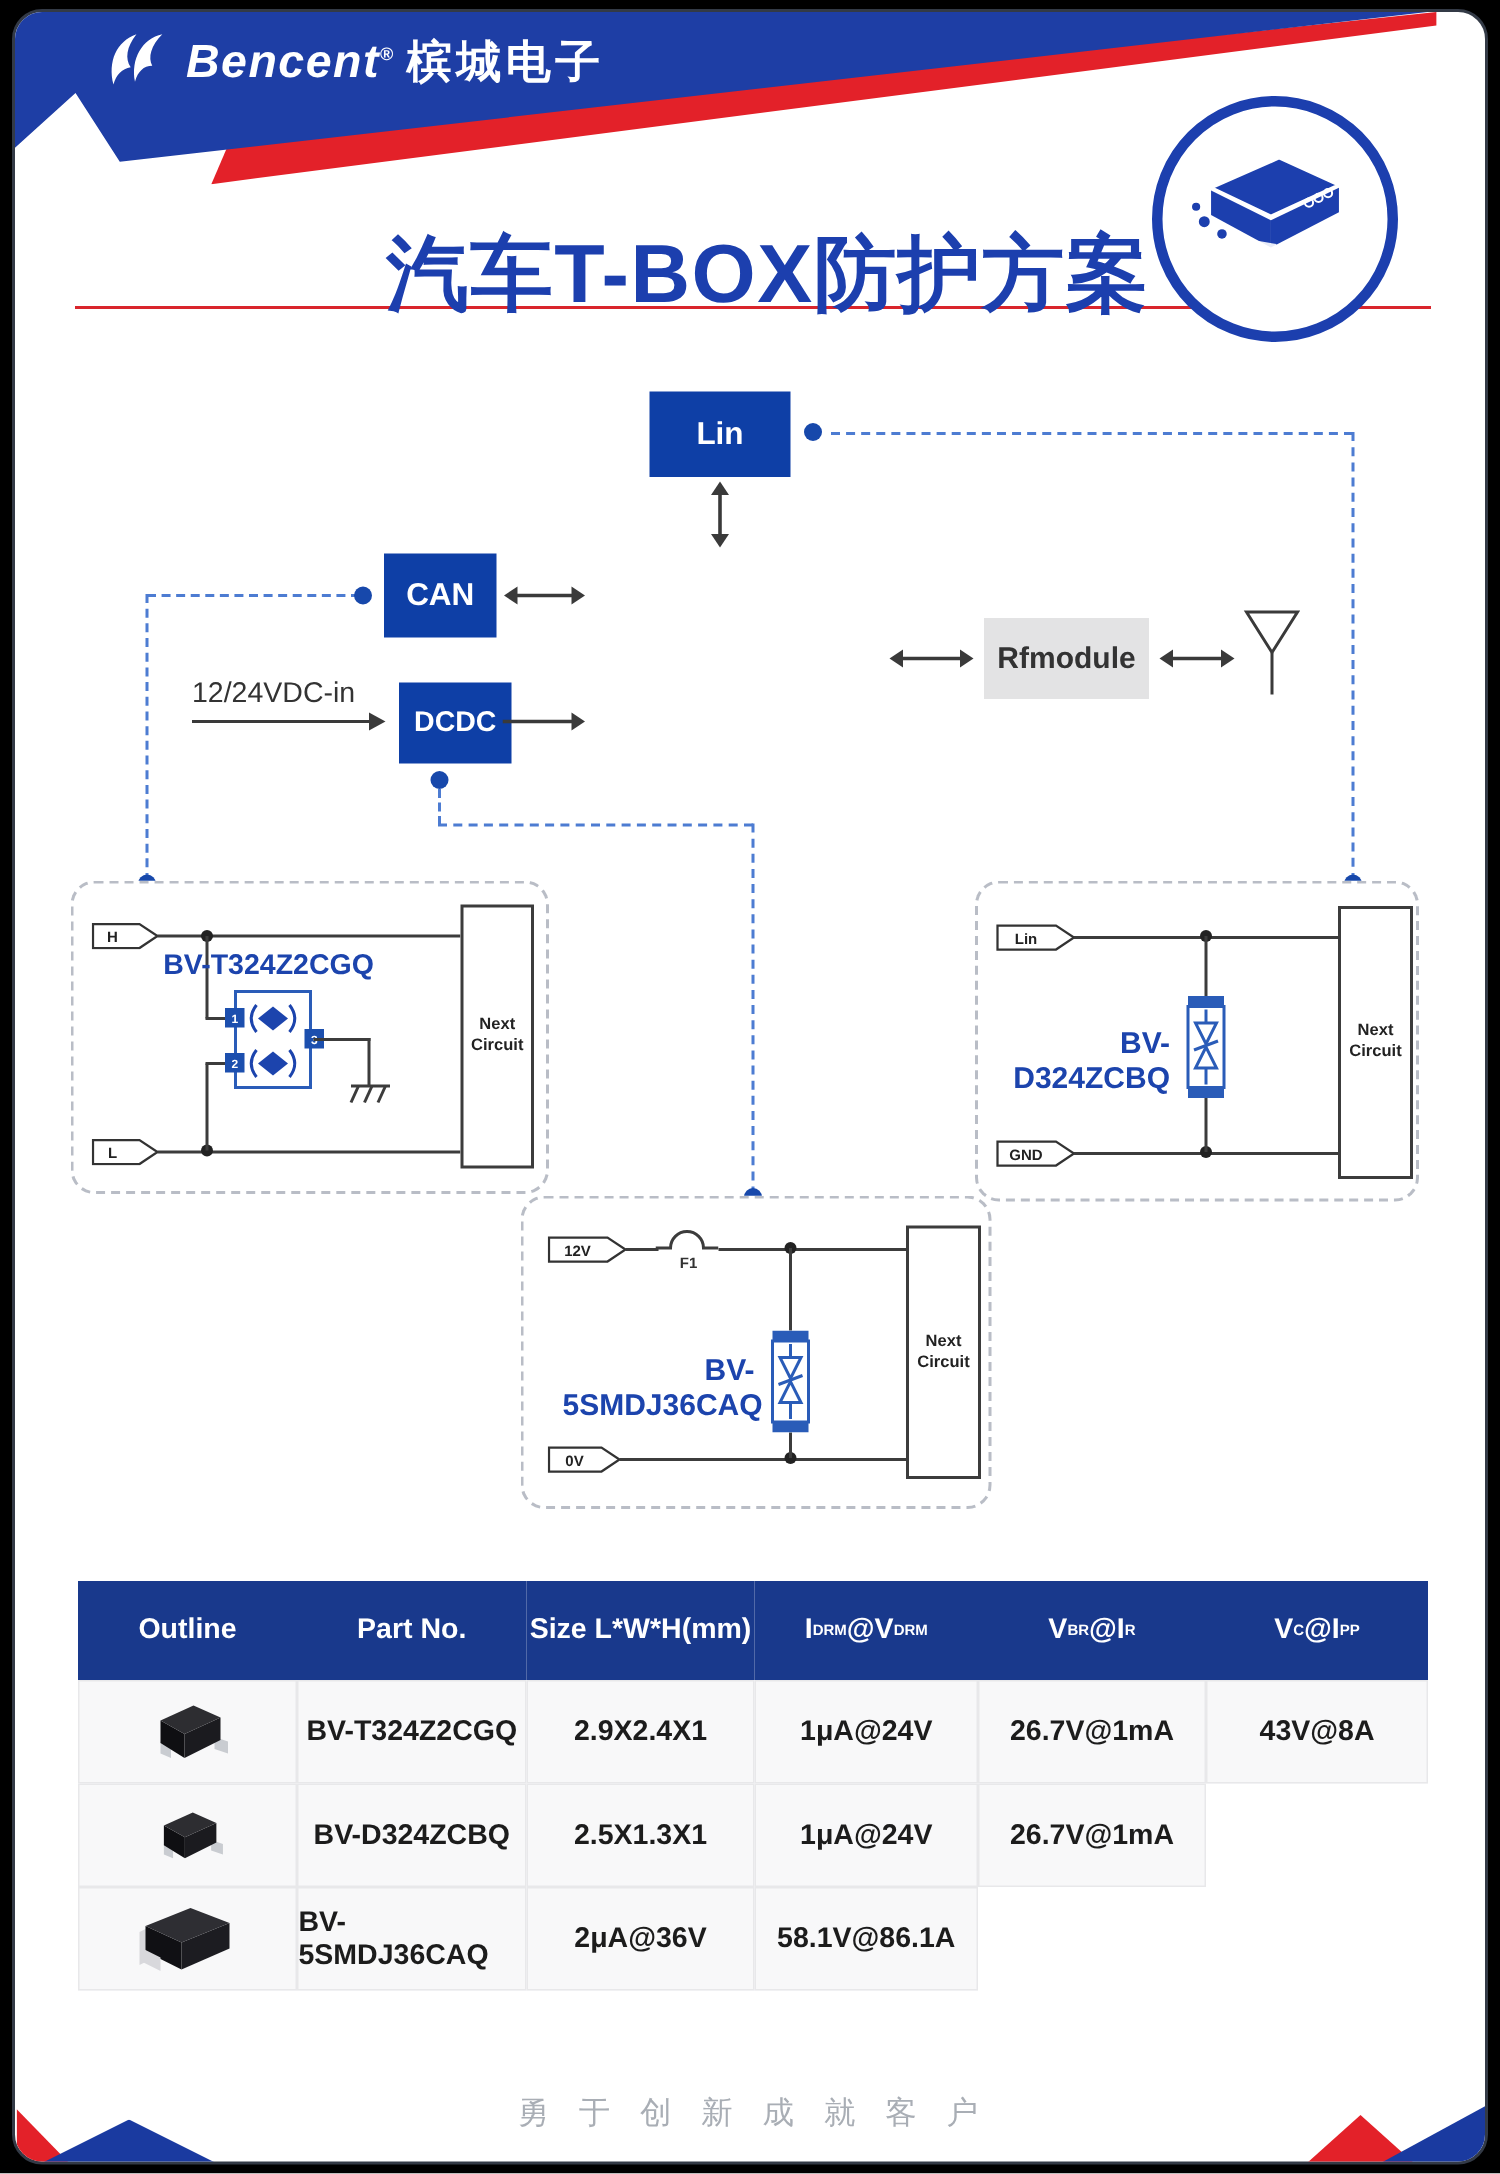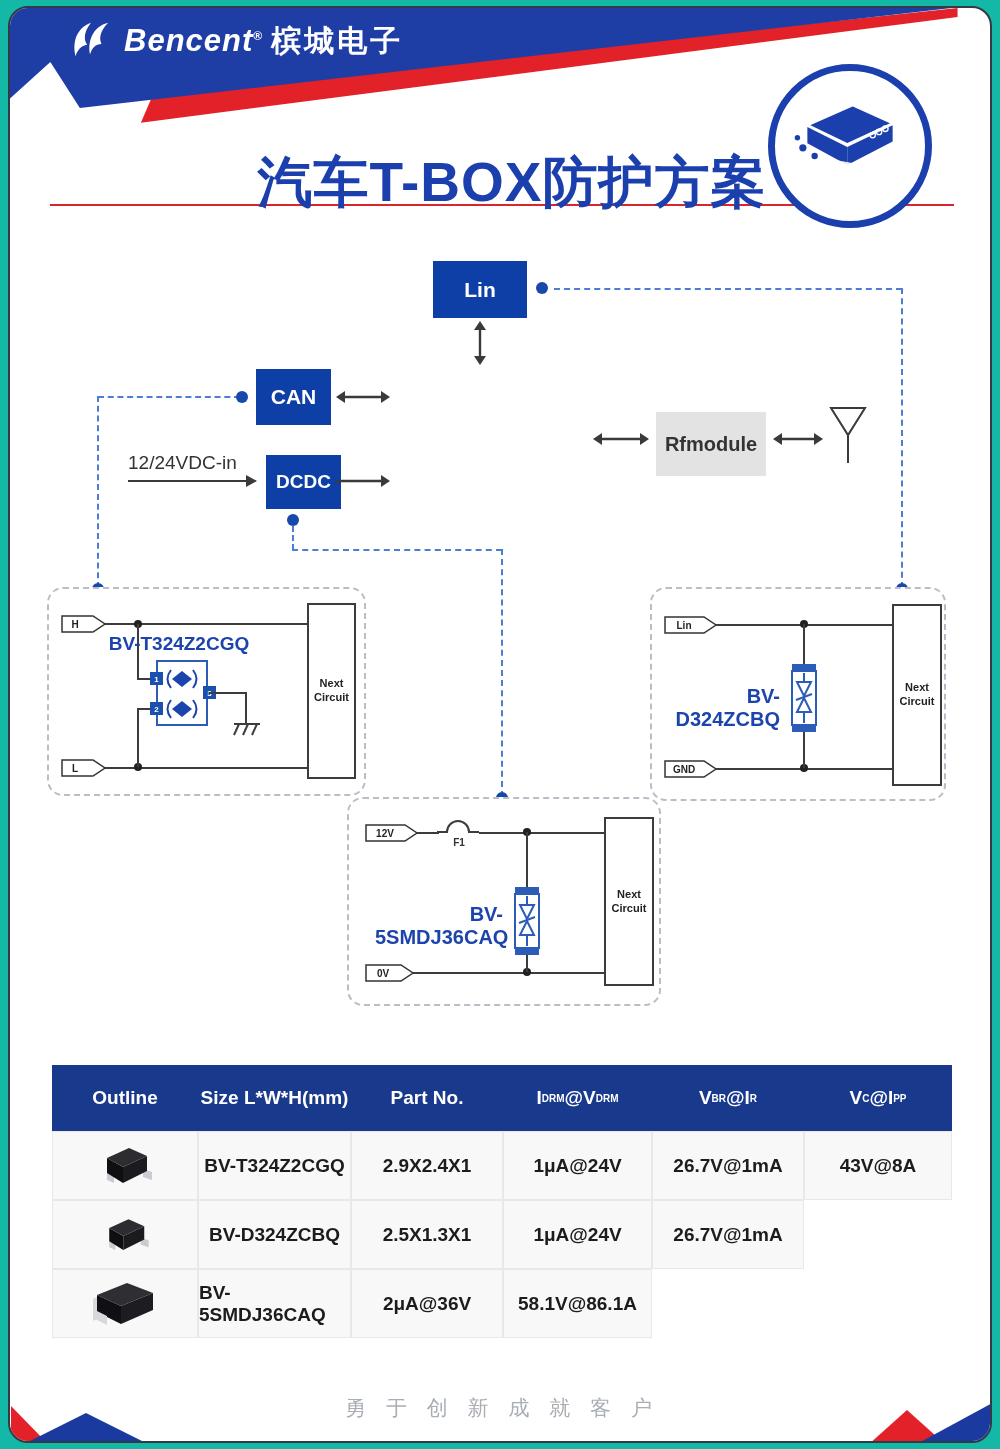--- a/index.html
+++ b/index.html
@@ -1,17 +1,17 @@
 <!DOCTYPE html>
 <html><head>
 <meta charset="utf-8">
 <style>
   html,body{margin:0;padding:0;background:#ffffff;}
   body{font-family:"Liberation Sans","DejaVu Sans",sans-serif;}
-  .page{position:relative;width:1000px;height:1449px;background:#14b8a6;overflow:hidden;}
+  .page{position:relative;width:1000px;height:1449px;background:#000000;overflow:hidden;}
   .card{position:absolute;left:8px;top:6px;right:8px;bottom:6px;border:2px solid #333a46;border-radius:20px;overflow:hidden;background:#fff;}
   .content{position:absolute;left:-8px;top:-6px;width:1000px;height:1449px;}
   .abs{position:absolute;}
   
   .banner-blue{position:absolute;left:8px;top:6px;width:984px;height:135px;background:#1e3ea5;
     clip-path:polygon(0% 0%,95.7% 0%,7.1% 74%,4.1% 40%,0% 67%);}
   .banner-red{position:absolute;left:8px;top:6px;width:984px;height:135px;background:#e32129;
     clip-path:polygon(13.3% 85%,14.6% 63%,96.3% 0%,96.3% 6.7%);}
   .logo-row{position:absolute;left:62px;top:16px;display:flex;align-items:center;gap:8px;color:#fff;}
   .brand{font-size:31px;font-weight:800;font-style:italic;letter-spacing:1px;}
@@ -34,21 +34,21 @@
   .wire{position:absolute;background:#3c3c3c;}
   .wire-h{height:2px;}
   .wire-v{width:2px;}
   .jdot{position:absolute;width:8px;height:8px;border-radius:50%;background:#222;}
   .partlbl{position:absolute;font-weight:800;color:#1c44ad;}
   .nextbox{position:absolute;border:2px solid #3c3c3c;background:#fff;display:flex;align-items:center;justify-content:center;text-align:center;font-size:11px;font-weight:700;color:#222;line-height:1.25;}
   .taglbl{font-size:10px;font-weight:700;fill:#222;}
   
   .ptable{position:absolute;left:50px;top:1052px;width:900px;}
   .trow{display:grid;grid-template-columns:146px 153px 152px 149px 152px 148px;}
-  .th{height:66px;background:#19398c;color:#fff;font-size:19px;font-weight:700;display:flex;align-items:center;justify-content:center;margin-top:11px;}
+  .th{height:66px;background:#19398c;color:#fff;font-size:19px;font-weight:700;display:flex;align-items:center;justify-content:center;}
   .td{height:67px;background:#f8f8f9;border:1px solid #e8e8ea;display:flex;align-items:center;justify-content:center;font-size:19px;font-weight:700;color:#1c1c1c;}
   sub{font-size:10px;}
   
   .slogan{position:absolute;left:0;top:1392px;width:1000px;text-align:center;font-size:21px;color:#a9aeb5;letter-spacing:7px;}
   .tri{position:absolute;}
 </style>
 </head>
 <body>
 
 <div class="page">
@@ -80,21 +80,21 @@
         <rect x="62" y="80" width="14" height="7" transform="skewY(10)" fill="#fff" opacity="0.9"></rect>
         <circle cx="23" cy="77" r="4" fill="#1c3fae"></circle>
         <circle cx="17" cy="66" r="3" fill="#1c3fae"></circle>
         <circle cx="36" cy="86" r="3.5" fill="#1c3fae"></circle>
       </svg>
     </div>
 
     <div class="blk blk-blue" style="left:431px;top:259px;width:94px;height:57px;">Lin</div>
     <div class="blk blk-blue" style="left:254px;top:367px;width:75px;height:56px;">CAN</div>
     <div class="blk blk-blue" style="left:264px;top:453px;width:75px;height:54px;font-size:19px;">DCDC</div>
-    <div class="blk blk-gray" style="left:654px;top:410px;width:110px;height:64px;font-size:20px;">Rfmodule</div>
+    <div class="blk blk-gray" style="left:654px;top:410px;width:110px;height:54px;font-size:20px;">Rfmodule</div>
 
     <div class="abs" style="left:126px;top:450px;width:124px;font-size:19px;color:#333;">12/24VDC-in</div>
     <svg class="abs" style="left:126px;top:472px;" width="130" height="14">
       <line x1="0" y1="7" x2="118" y2="7" stroke="#3a3a3a" stroke-width="2"></line>
       <polygon points="118,1 118,13 129,7" fill="#3a3a3a"></polygon>
     </svg>
 
     <svg class="abs" style="left:469px;top:318px;" width="18" height="46">
       <line x1="9" y1="9" x2="9" y2="37" stroke="#3a3a3a" stroke-width="2.4"></line>
       <polygon points="3,10 15,10 9,1" fill="#3a3a3a"></polygon>
@@ -245,22 +245,22 @@
         <line x1="10" y1="36" x2="26" y2="30" stroke="#2a5cb8" stroke-width="2"></line>
         <line x1="18" y1="48" x2="18" y2="59" stroke="#2a5cb8" stroke-width="2"></line>
       </svg>
       <div class="partlbl" style="left:26px;top:104px;width:128px;text-align:right;font-size:20px;">BV-5SMDJ36CAQ</div>
       <div class="nextbox" style="left:255px;top:18px;width:46px;height:165px;">Next Circuit</div>
     </div>
 
     <div class="ptable">
       <div class="trow">
         <div class="th">Outline</div>
+        <div class="th">Part No.</div>
         <div class="th">Size L*W*H(mm)</div>
-        <div class="th">Part No.</div>
         <div class="th">
               <span>I</span>
               <sub>DRM</sub>
               <span>@ </span>
               <span>V</span>
               <sub>DRM</sub>
             </div>
         <div class="th">
               <span>V</span>
               <sub>BR</sub>

